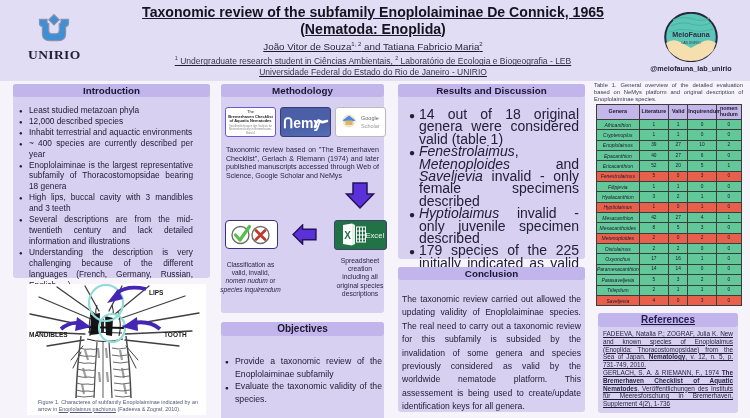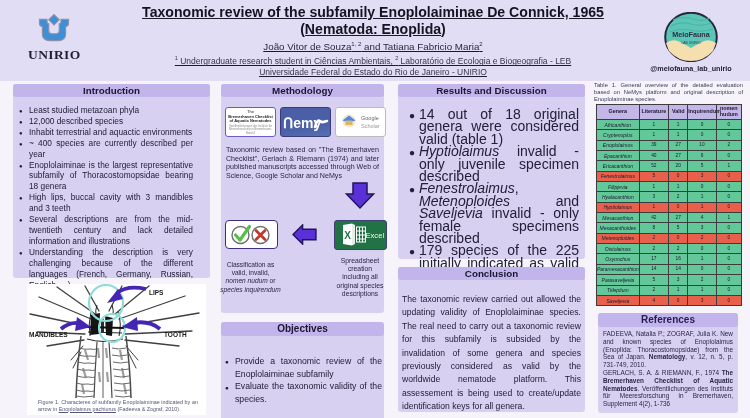--- a/index.html
+++ b/index.html
@@ -215,22 +215,22 @@
   <ul class="just" style="font-size:8.7px; line-height:12.7px; margin:19px 2px 8px 4px; color:#23203a;">
     <li>Provide a taxonomic review of the Enoplolaiminae subfamily</li>
     <li>Evaluate the taxonomic validity of the species.</li>
   </ul>
 </div>
 
 <div class="abs panel" style="left:398px; top:84px; width:187px; height:175px;">
   <div class="phead ph-sm">Results and Discussion</div>
   <ul class="just" style="font-size:14px; line-height:12.4px; margin:11px 6px 0 11px; color:#23203a;">
     <li>14 out of 18 original genera were considered valid (table 1)</li>
+    <li><i>Fenestrolaimus</i>, <i>Metenoploides</i> and <i>Saveljevia</i> invalid - only female specimens described</li>
     <li><i>Hyptiolaimus</i> invalid - only juvenile specimen described</li>
-    <li><i>Fenestrolaimus</i>, <i>Metenoploides</i> and <i>Saveljevia</i> invalid - only female specimens described</li>
     <li>179 species of the 225 initially indicated as valid by NeMys (out of 254 species surveyed) were confirmed as valid</li>
   </ul>
 </div>
 
 <div class="abs panel" style="left:398px; top:267px; width:187px; height:145px;">
   <div class="phead ph-sm">Conclusion</div>
   <div class="just" style="font-size:8.6px; line-height:13.4px; margin:13px 4px 0 4px; color:#23203a;">The taxonomic review carried out allowed the updating validity of Enoplolaiminae species. The real need to carry out a taxonomic review for this subfamily is subsided by the invalidation of some genera and species previously considered as valid by the worldwide nematode platform. This assessement is being used to create/update identification keys for all genera.</div>
 </div>
 
 <div class="abs just" style="left:594px; top:82px; width:149px; font-size:5.8px; line-height:6.8px; color:#3a3a55;">Table 1. General overview of the detailed evaluation based on NeMys platform and original description of Enoplolaiminae species.</div>
@@ -375,16 +375,16 @@
     <tr style="background:#e8604c;">
         <td style="font-size:5px;"><i>Saveljevia</i></td>
         <td>4</td>
         <td>0</td>
         <td>3</td>
         <td>0</td>
       </tr>
   </tbody>
 </table>
 
-<div class="abs panel" style="left:598px; top:313px; width:140px; height:100px;">
+<div class="abs panel" style="left:598px; top:313px; width:140px; height:100px;text-decoration:underline;">
   <div class="phead" style="font-size:10px; line-height:14px; height:14px; color:#241d52;">References</div>
   <div class="just" style="font-size:6.4px; line-height:7.8px; margin:3px 5px 0 5px; color:#2a2745;">FADEEVA, Natalia P.; ZOGRAF, Julia K. New and known species of Enoplolaimus (Enoplida: Thoracostomopsidae) from the Sea of Japan. <b>Nematology</b>, v. 12, n. 5, p. 731-749, 2010.<br>GERLACH, S. A. &amp; RIEMANN, F., 1974 <b>The Bremerhaven Checklist of Aquatic Nematodes</b>. Veröffentlichungen des Instituts für Meeresforschung in Bremerhaven, Supplement 4(2), 1-736</div>
 </div>
 
 </body></html>

